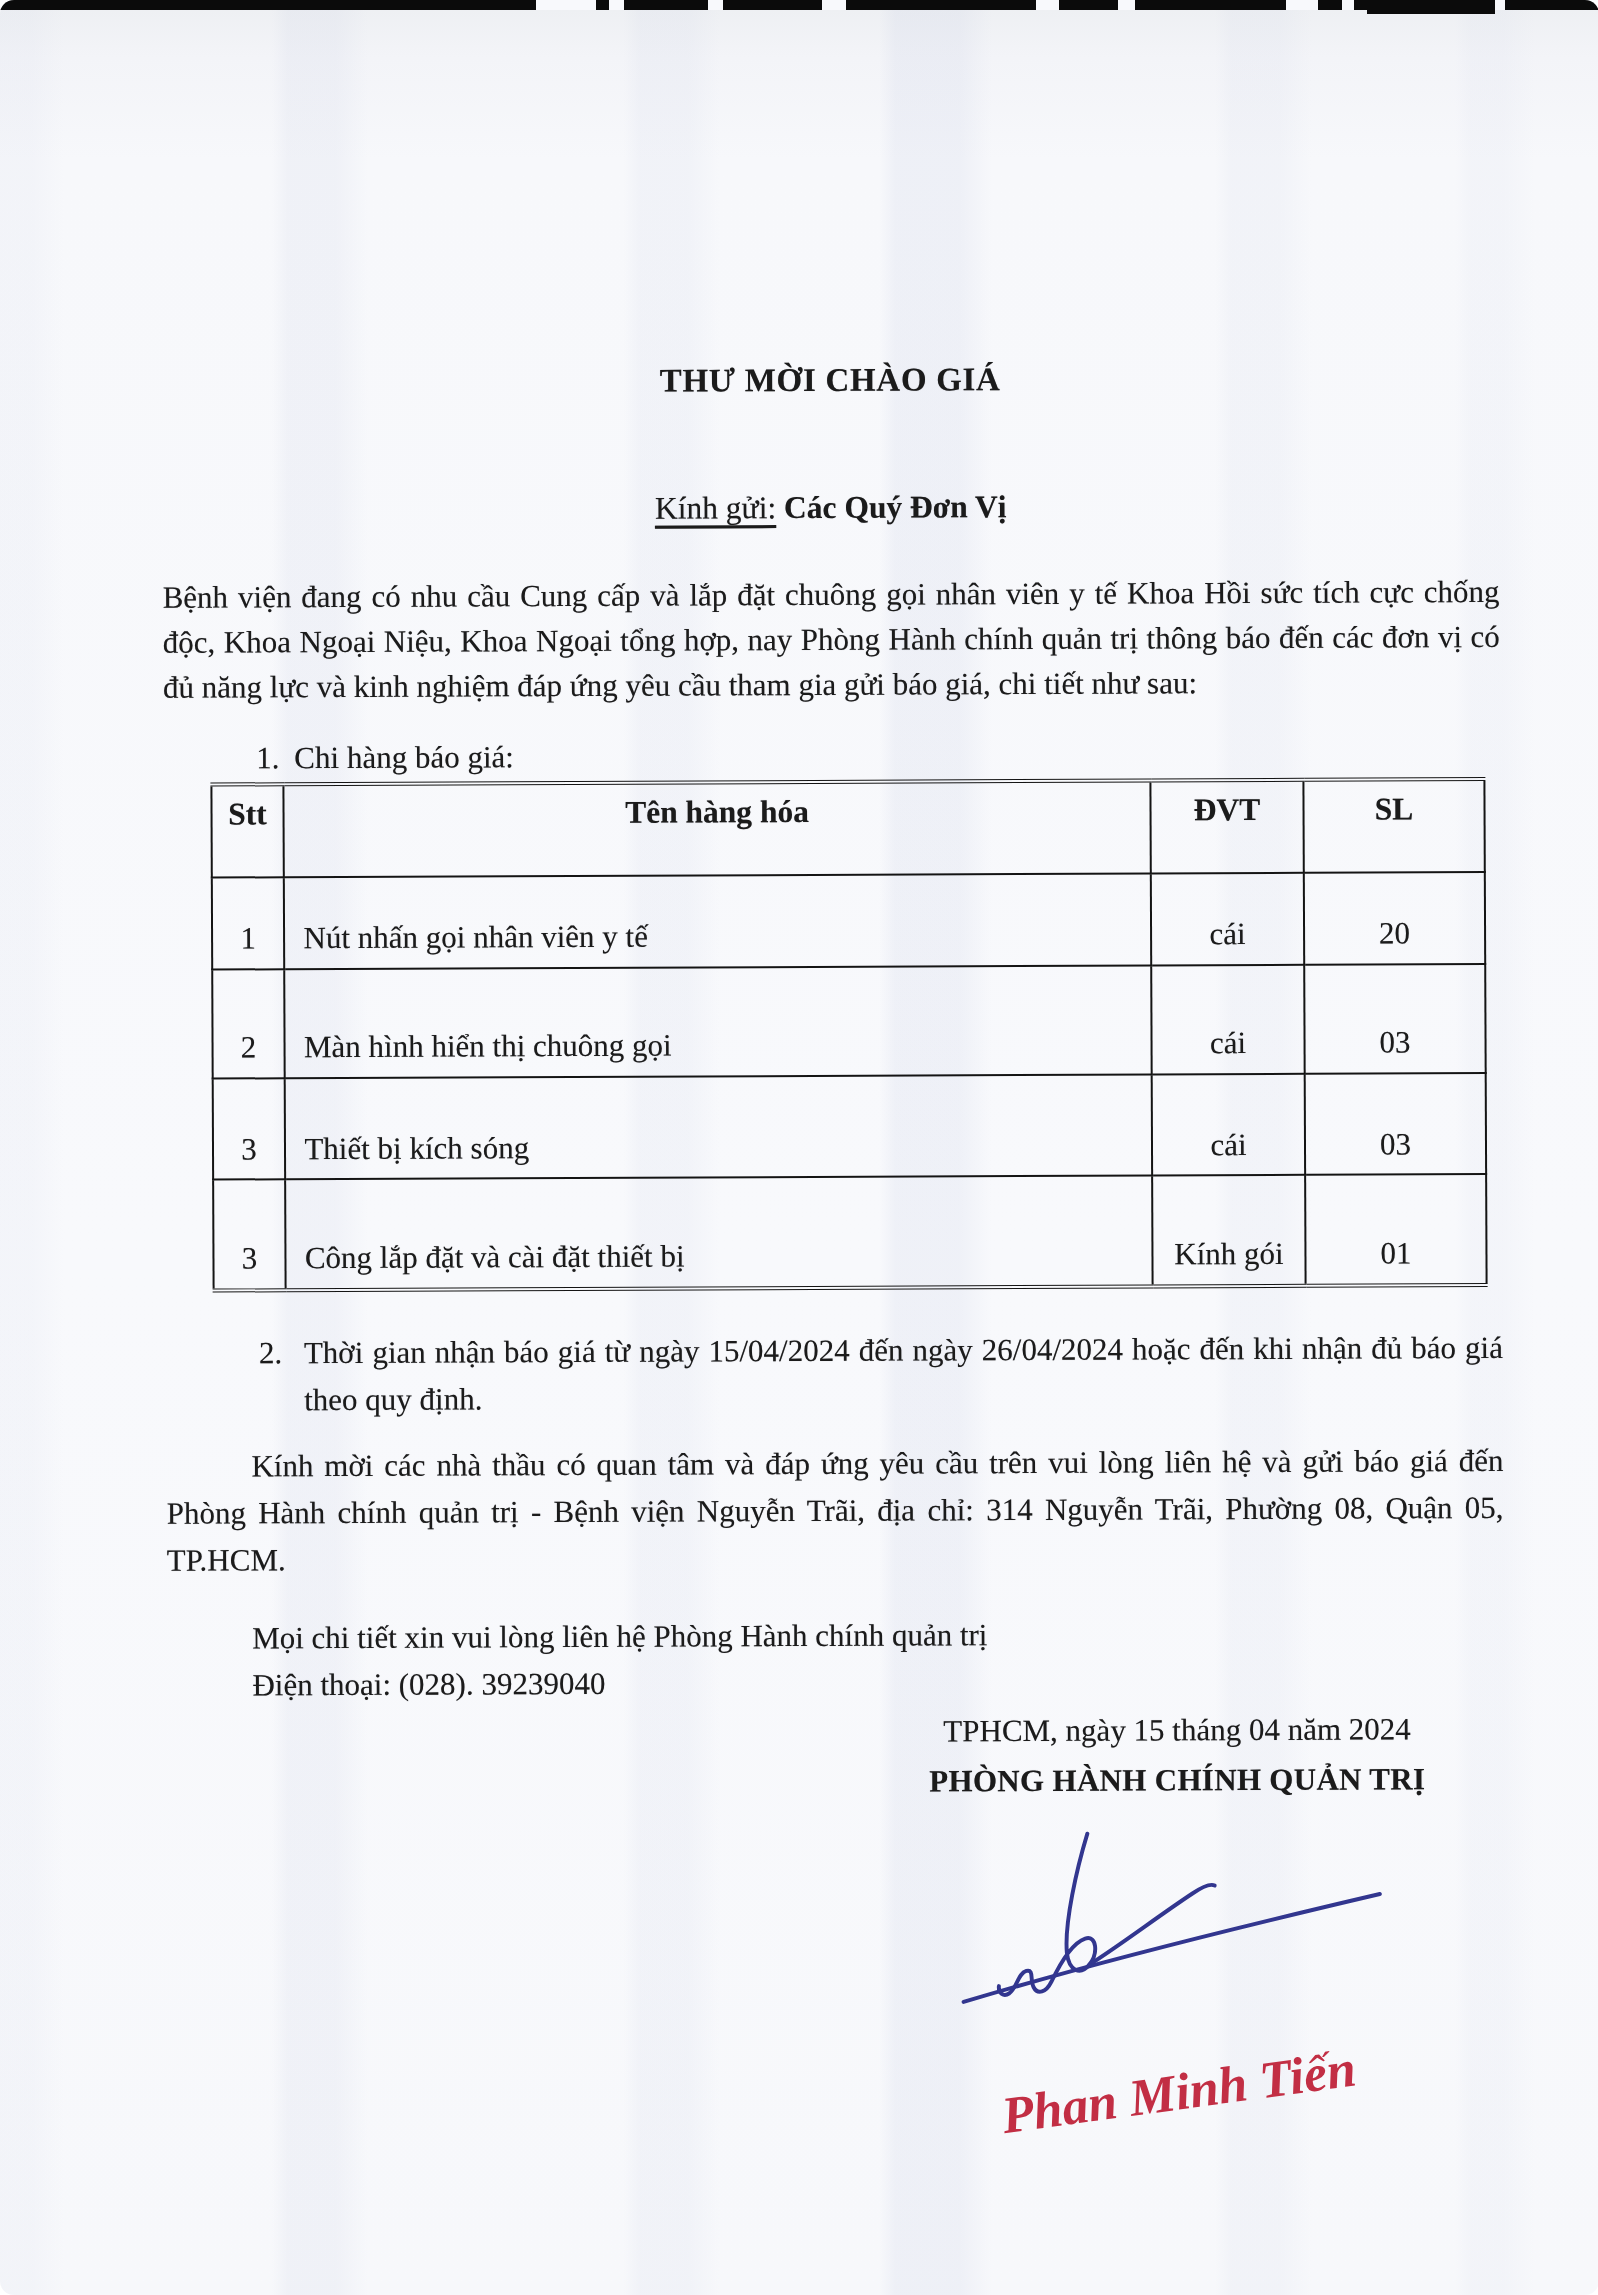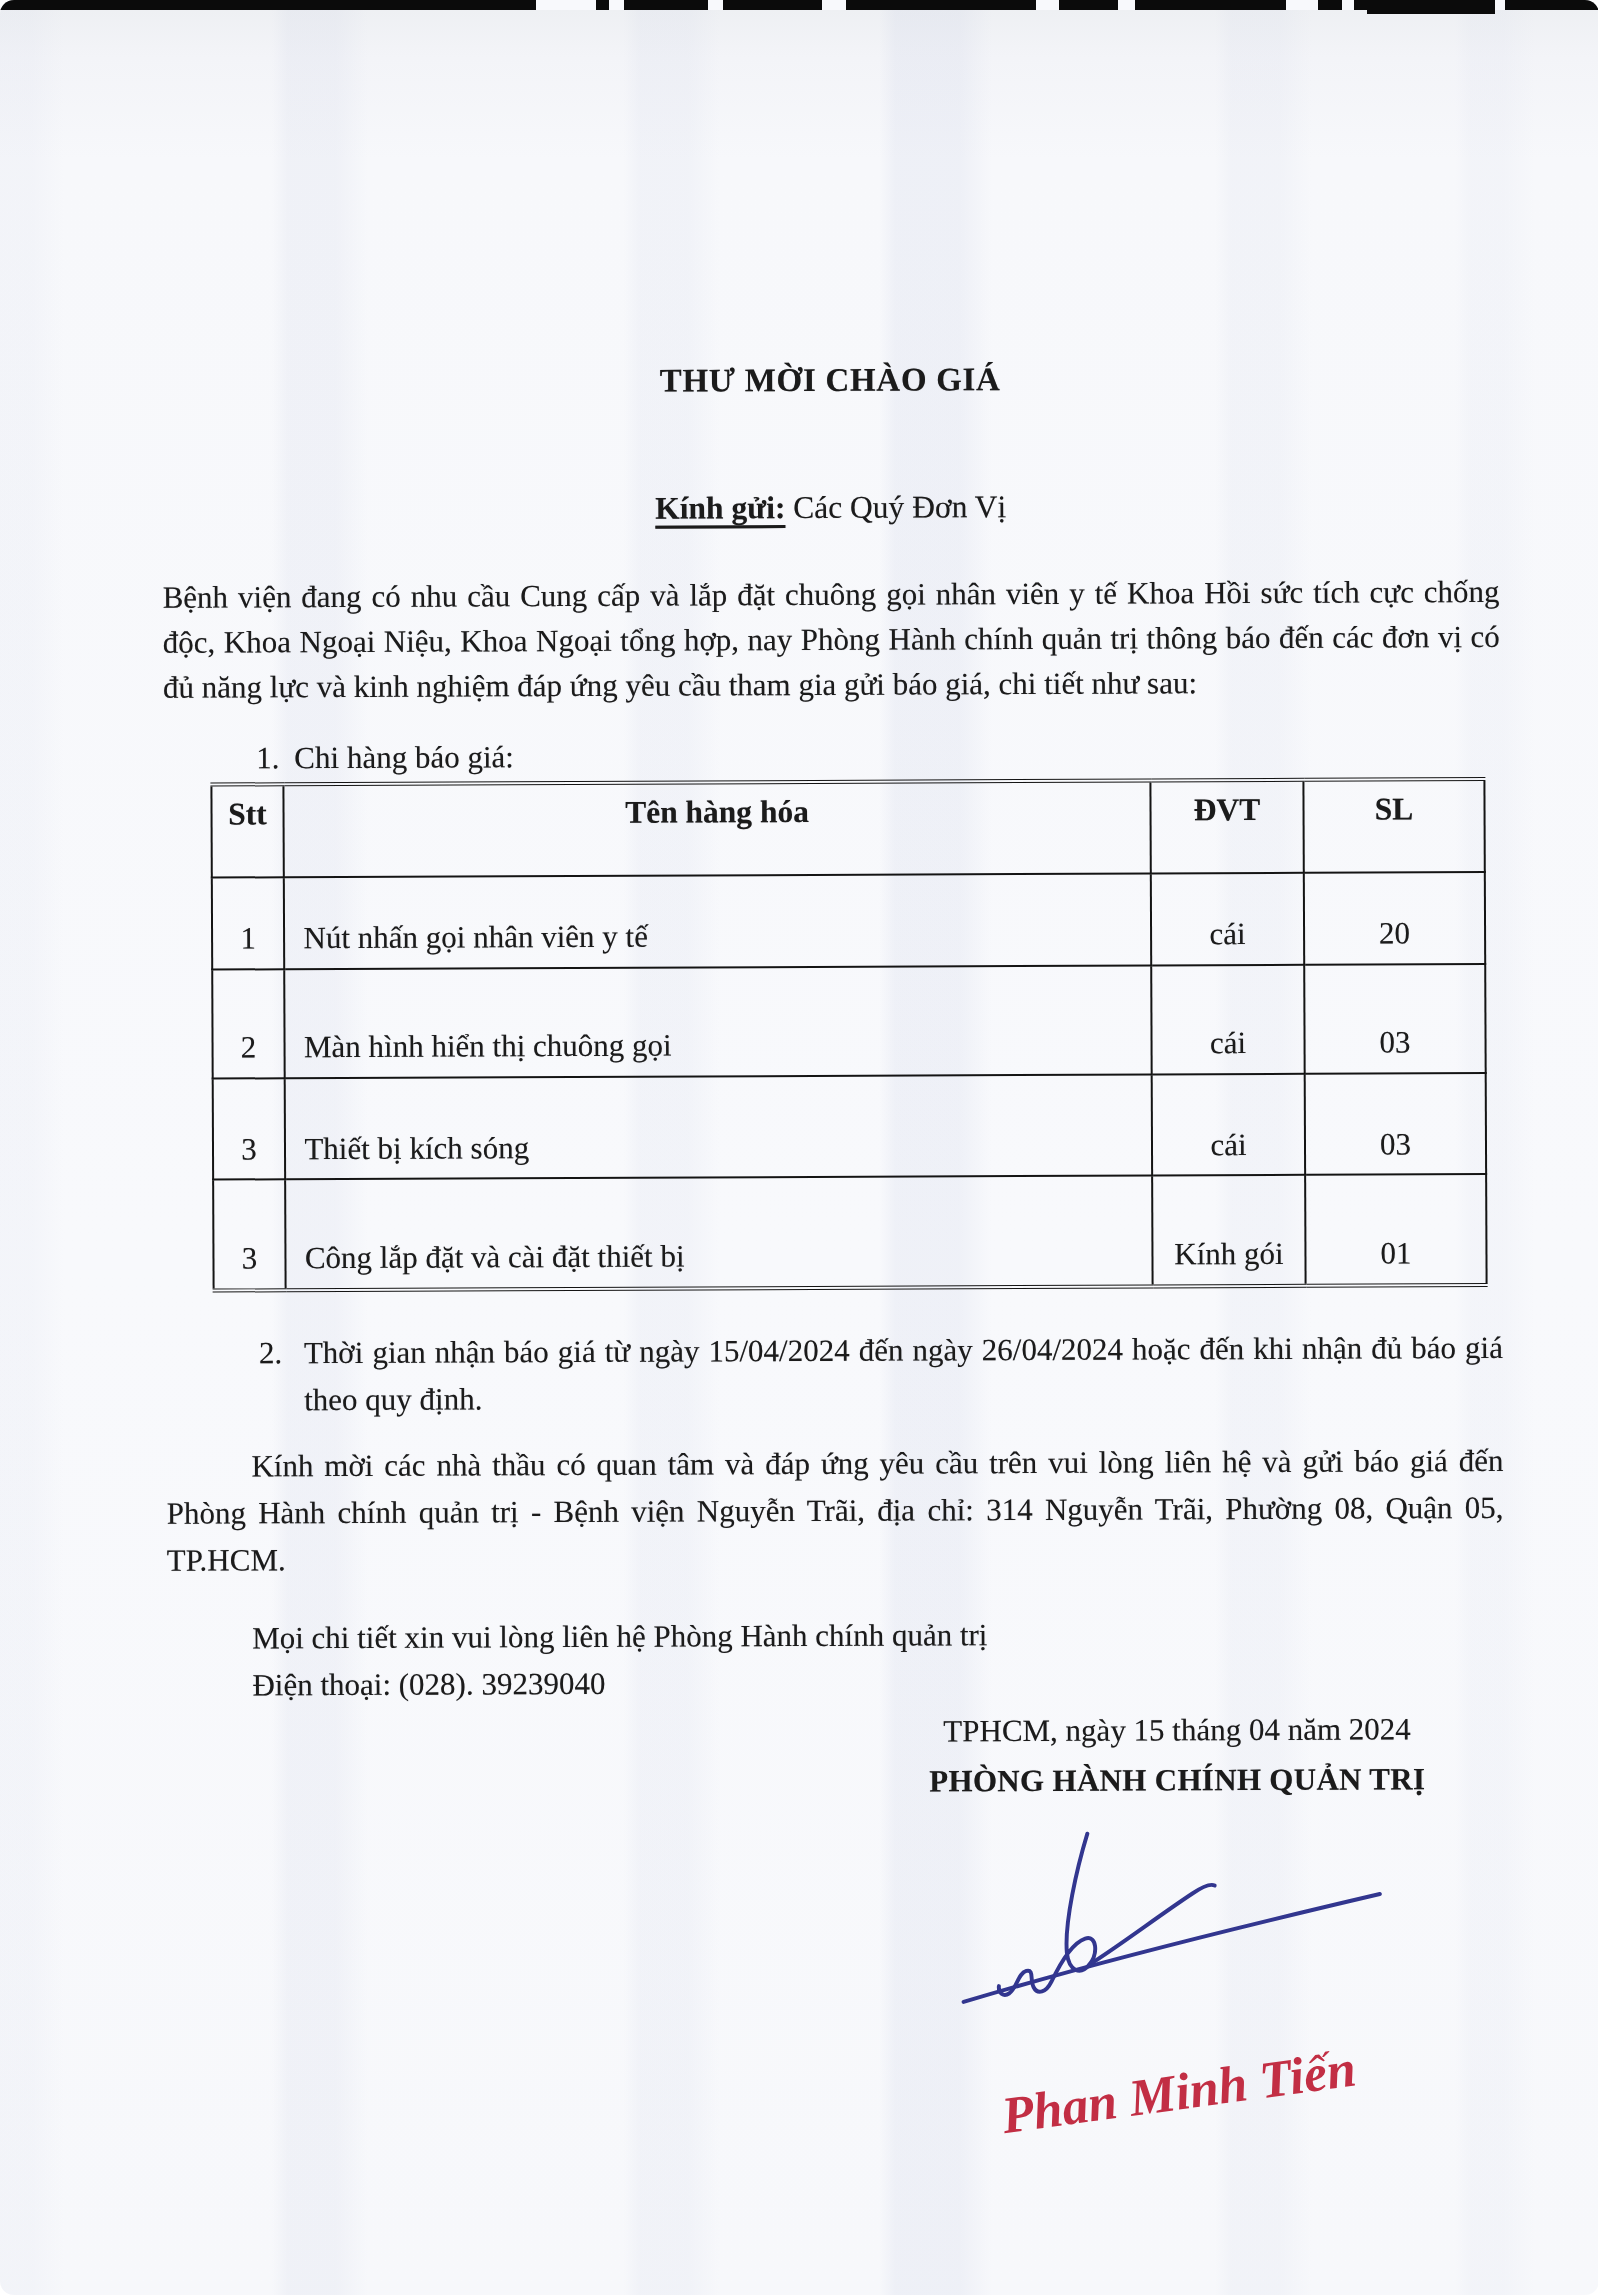--- a/index.html
+++ b/index.html
@@ -43,23 +43,23 @@
     position:absolute;inset:0;box-sizing:border-box;
     padding:0 98px 0 164px;
     transform:rotate(-0.25deg);transform-origin:50% 40%;
     text-shadow:0 0 0.7px rgba(25,25,30,.45);
   }
 
   .title{padding-top:362px;margin:0;text-align:center;
          font-size:33px;font-weight:bold;letter-spacing:0.7px;}
 
   .salutation{margin-top:91px;text-align:center;font-size:31.5px;}
-  .salutation .label{font-weight:bold;text-decoration:underline;
+  .salutation .label{font-weight:normal;text-decoration:underline;
                      text-decoration-thickness:2.6px;text-underline-offset:6.6px;}
-  .salutation .recipient{font-weight:normal;}
+  .salutation .recipient{font-weight:bold;}
 
   .intro{margin-top:46px;font-size:31px;line-height:45px;
          text-align:justify;}
 
   .sec-heading{margin-top:17px;font-size:31px;line-height:35px;}
   .sec-heading .num{display:inline-block;width:38px;margin-left:93px;}
 
   table.quote{border-collapse:collapse;table-layout:fixed;
               width:1273px;margin:6.6px 0 0 47px;}
   table.quote col.c-stt{width:72px;}

